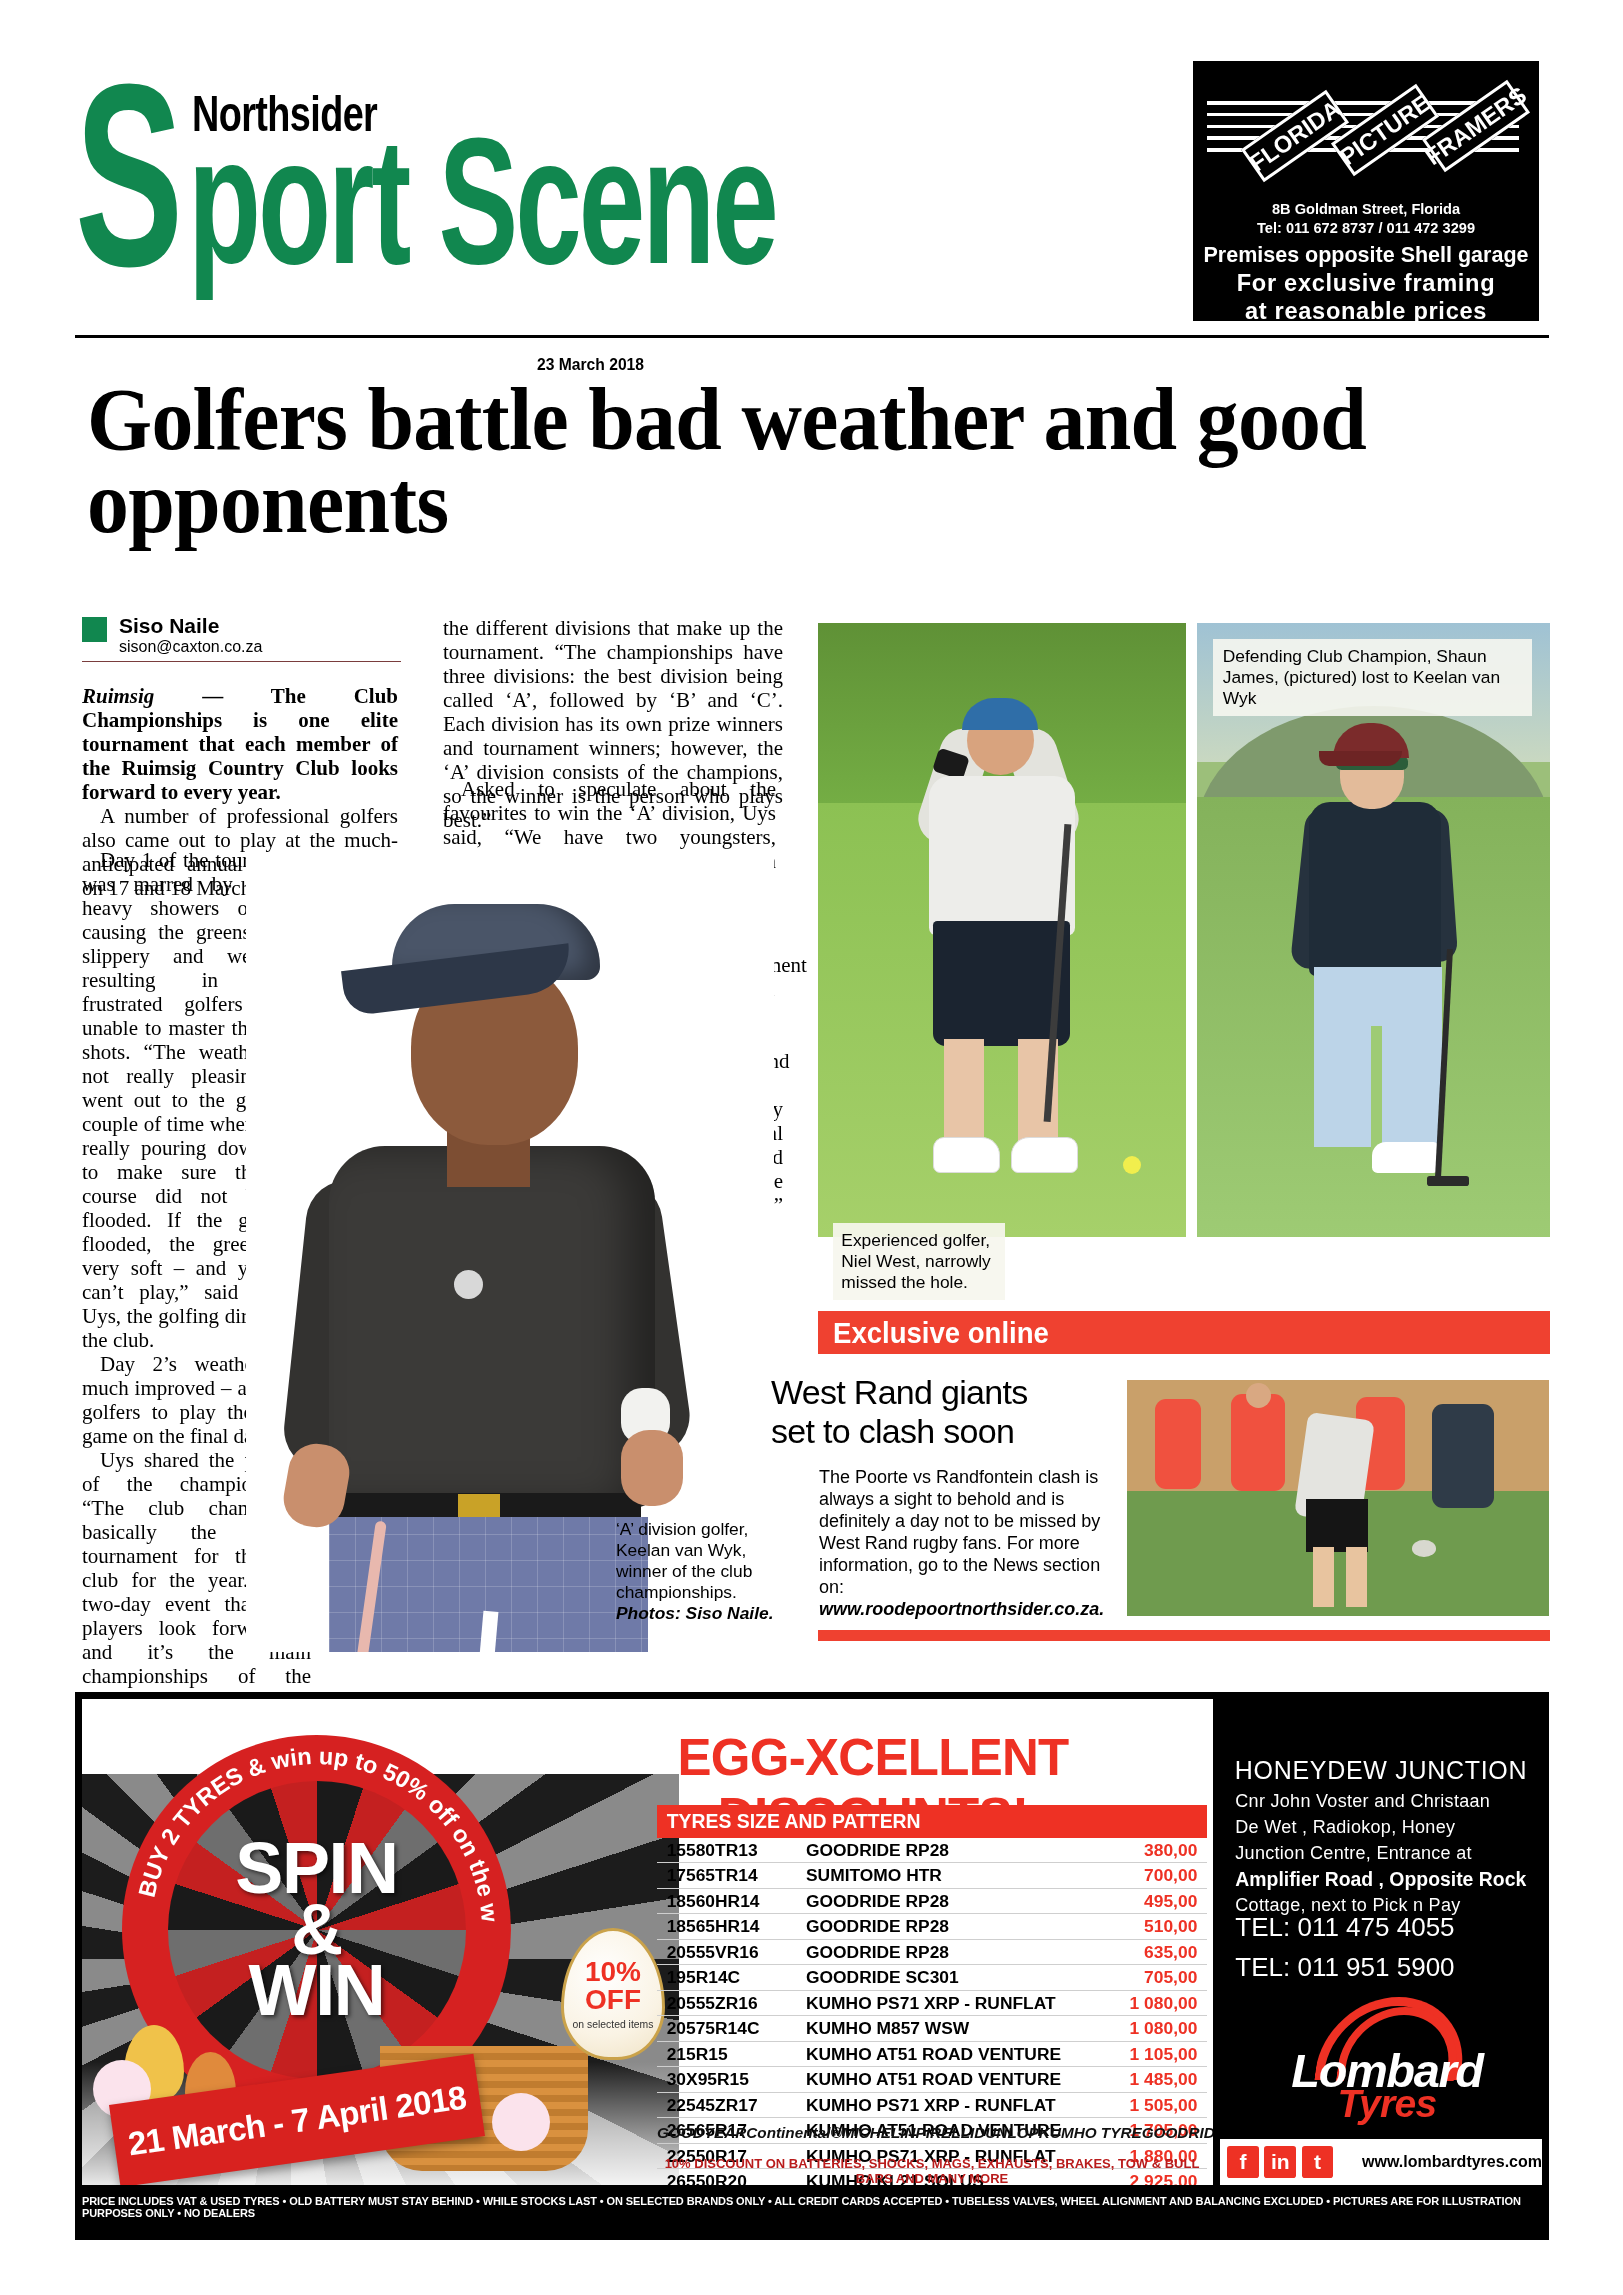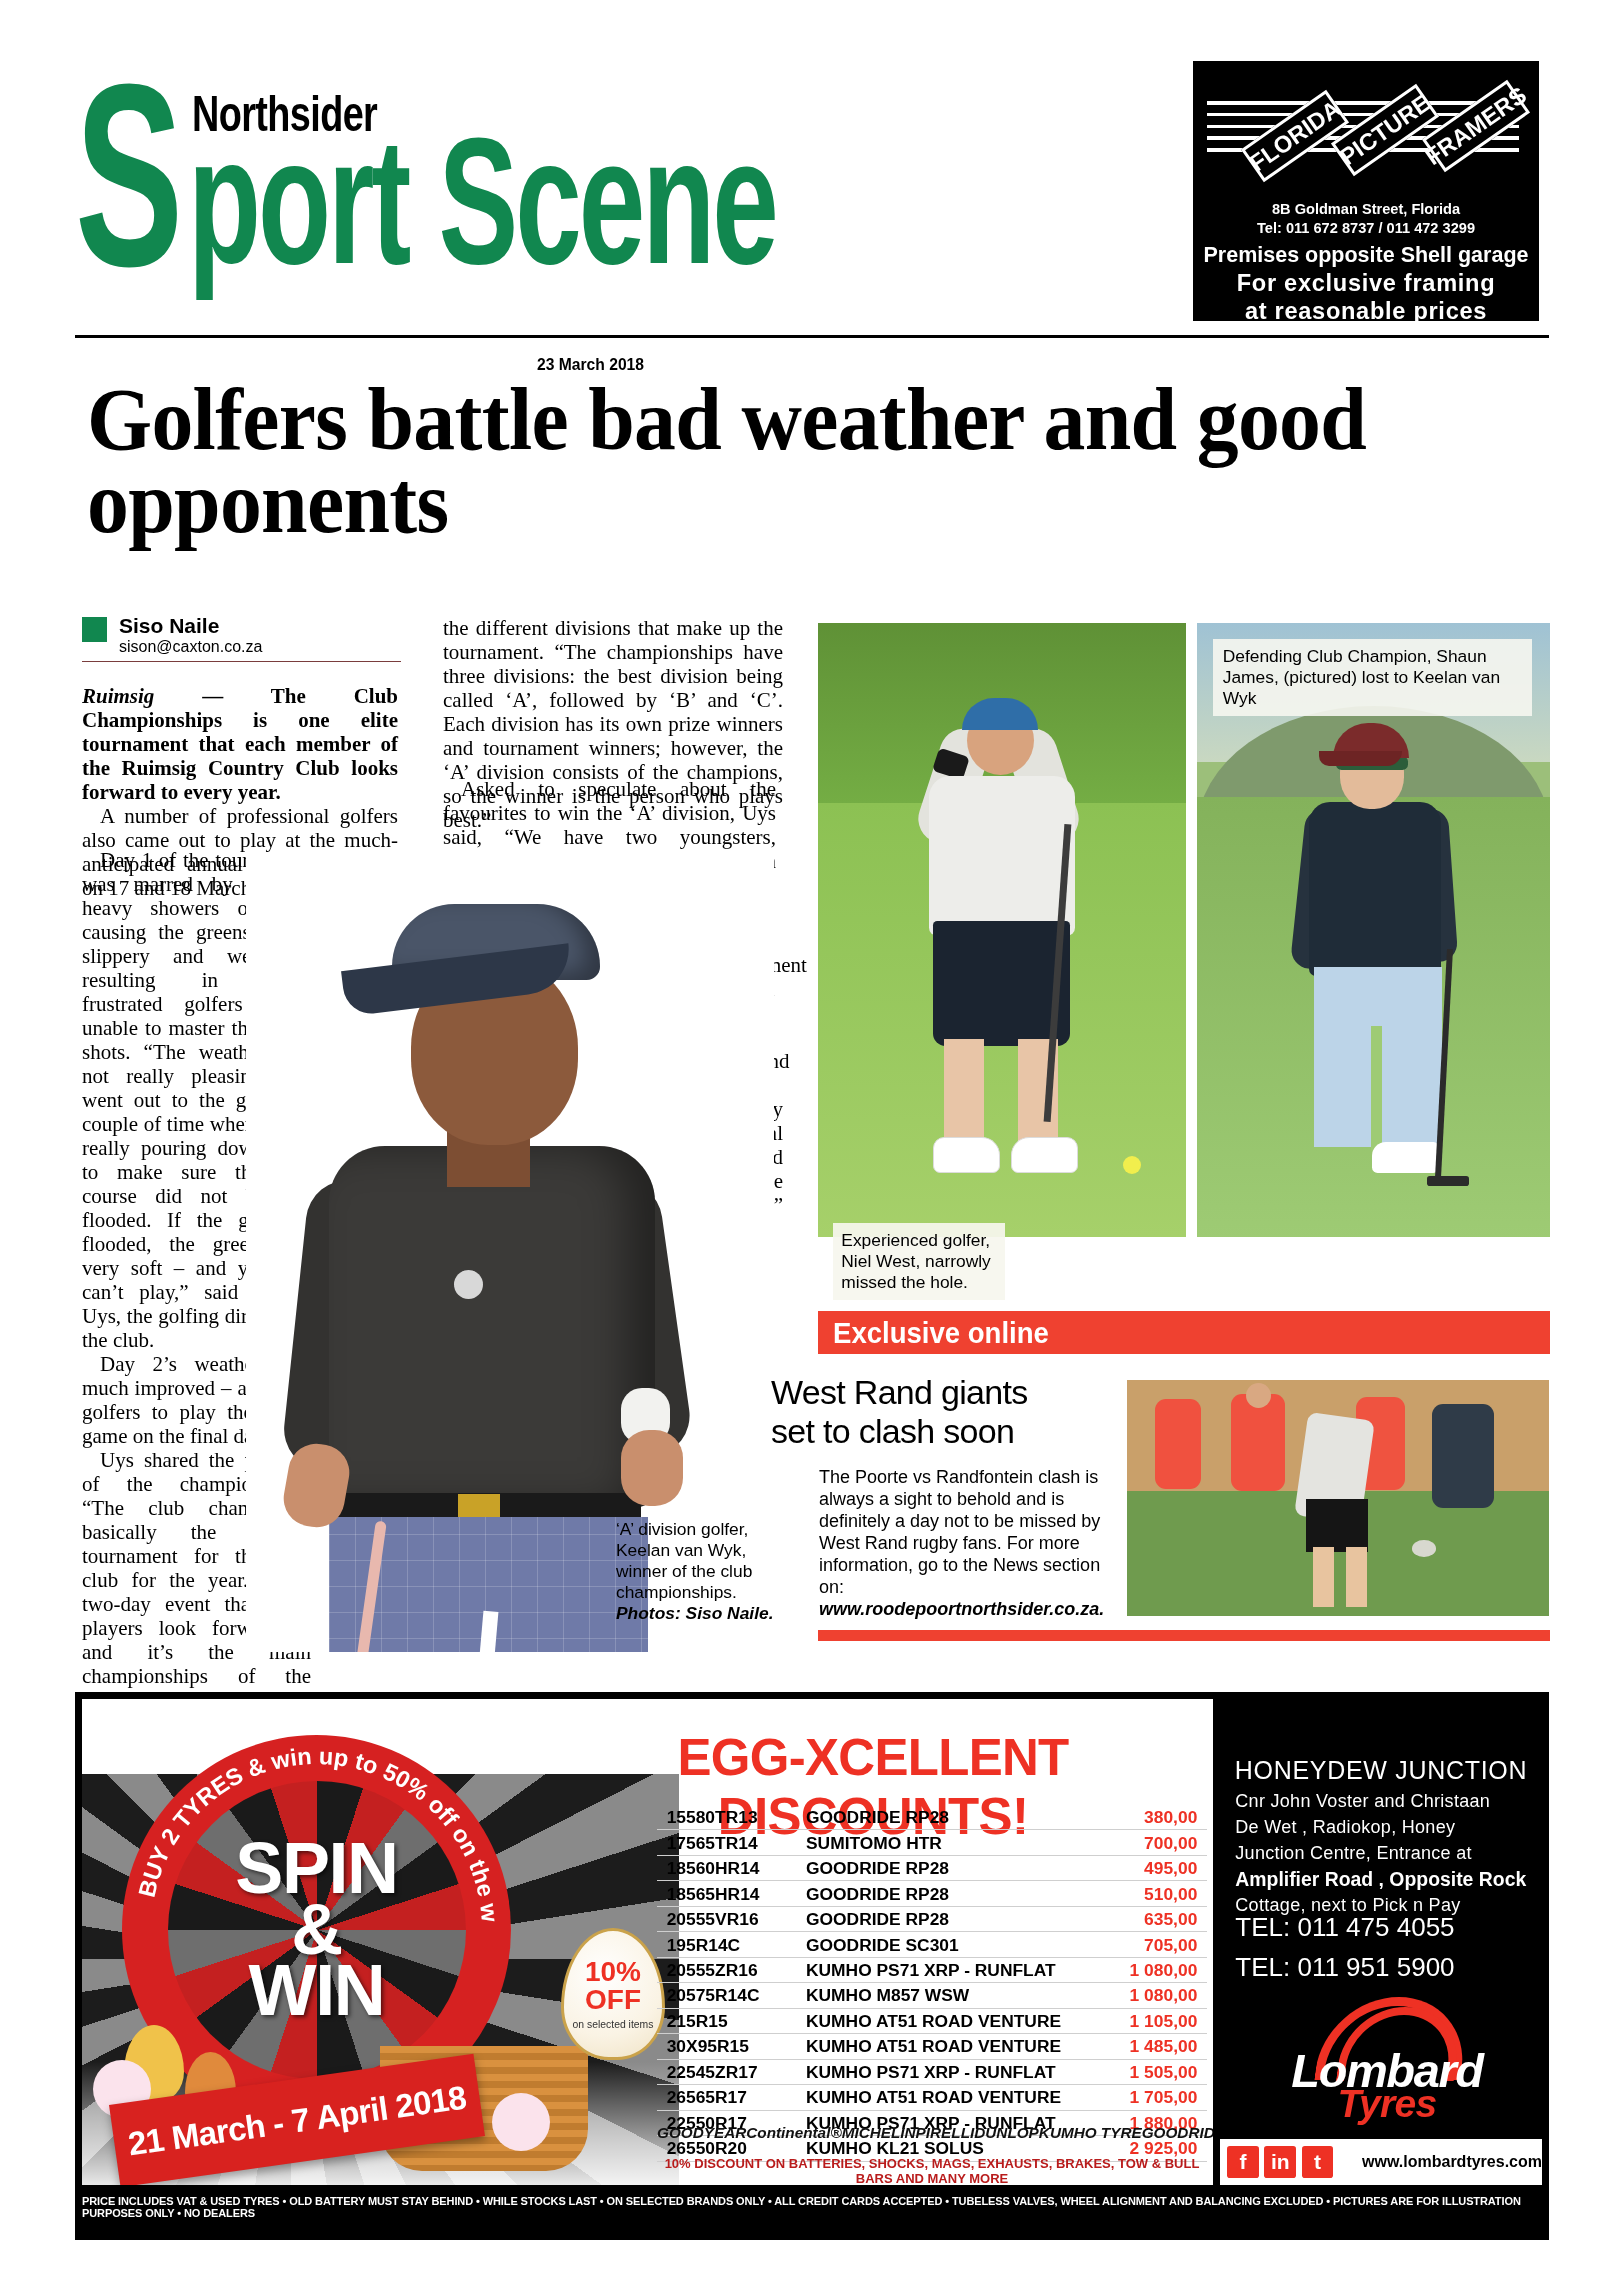--- a/index.html
+++ b/index.html
@@ -598,20 +598,21 @@
         <b>10%</b>
         <b>OFF</b>
         <s>on selected items</s>
       </div>
 
       <div class="ad-date-ribbon">
         <span>21 March - 7 April 2018</span>
       </div>
 
       <div class="tyre-table">
+        <div class="tt-head">TYRES SIZE AND PATTERN</div>
         <div class="tt-row">
             <div class="tt-size">15580TR13</div>
             <div class="tt-pat">GOODRIDE RP28</div>
             <div class="tt-price">380,00</div>
           </div>
         <div class="tt-row">
             <div class="tt-size">17565TR14</div>
             <div class="tt-pat">SUMITOMO HTR</div>
             <div class="tt-price">700,00</div>
           </div>

